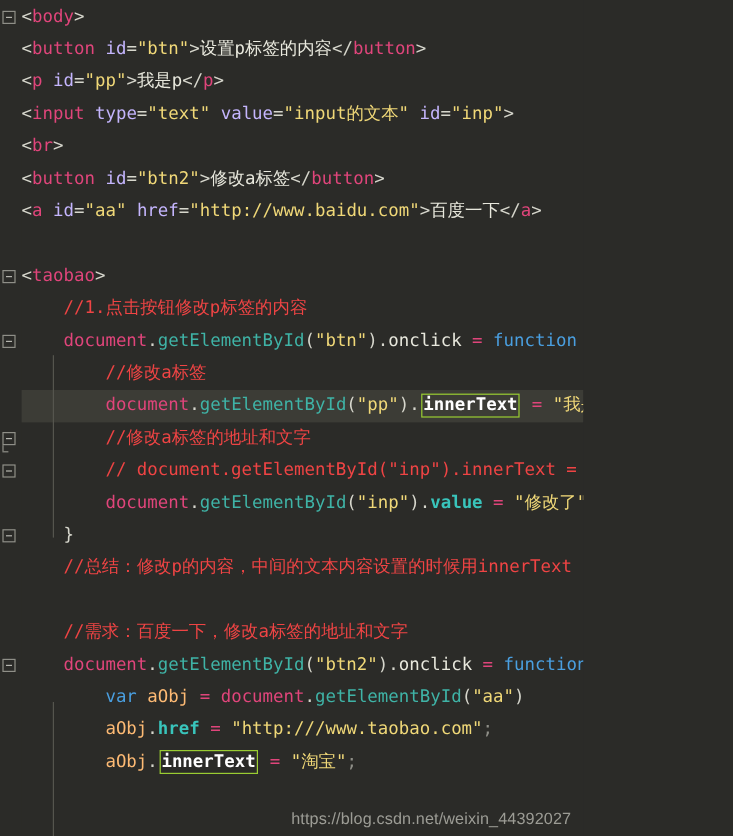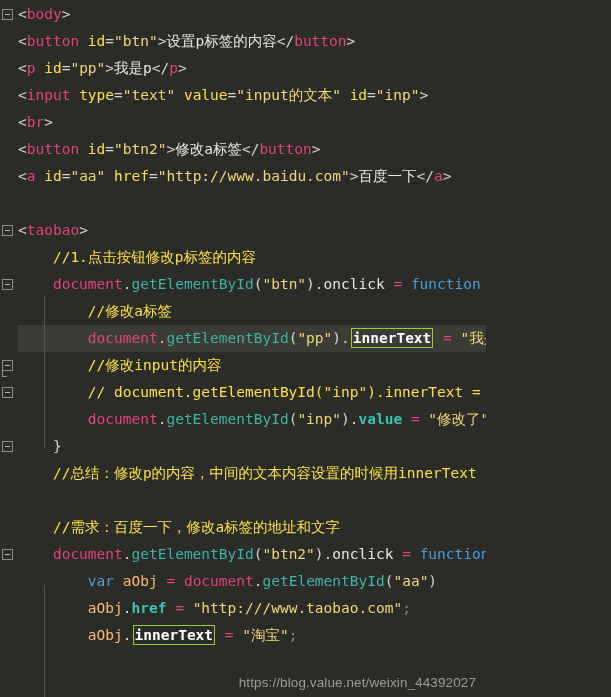--- a/index.html
+++ b/index.html
@@ -114,29 +114,29 @@
     line-height: 27px;
     font-size: 14.5px;
     white-space: pre;
     letter-spacing: 0px;
   }
   .line .ind { color: transparent; }
 
   
   .t-punct    { color: #d6d6cc; }
   .t-tag      { color: #e0457b; }
-  .t-attr     { color: #fde047; }
+  .t-attr     { color: #c4b5fd; }
   .t-str      { color: #f0d878; }
   .t-text     { color: #e8e8dd; }
   .t-obj      { color: #e0457b; }
   .t-method   { color: #3fb3a6; }
   .t-prop     { color: #e8e8dd; }
   .t-op       { color: #e0457b; }
   .t-kw       { color: #4a9fe0; }
-  .t-comment  { color: #fde047; }
+  .t-comment  { color: #ef4444; }
   .t-bold-cy  { color: #39c4bb; font-weight: bold; }
   .t-var      { color: #fdba74; }
   .t-semi     { color: #8f8f88; }
 
   .boxed {
     color: #ffffff;
     font-weight: bold;
     border: 1px solid #9acd32;
     padding: 1px 1px 1px 1px;
     margin: 0 1px;
@@ -177,31 +177,31 @@
       <div class="line" style="top: 82px; padding-left: 18px;"><span class="t-punct">&lt;</span><span class="t-tag">input</span><span class="t-punct"> </span><span class="t-attr">type</span><span class="t-punct">=</span><span class="t-str">"text"</span><span class="t-punct"> </span><span class="t-attr">value</span><span class="t-punct">=</span><span class="t-str">"input的文本"</span><span class="t-punct"> </span><span class="t-attr">id</span><span class="t-punct">=</span><span class="t-str">"inp"</span><span class="t-punct">&gt;</span></div>
       <div class="line" style="top: 109px; padding-left: 18px;"><span class="t-punct">&lt;</span><span class="t-tag">br</span><span class="t-punct">&gt;</span></div>
       <div class="line" style="top: 136px; padding-left: 18px;"><span class="t-punct">&lt;</span><span class="t-tag">button</span><span class="t-punct"> </span><span class="t-attr">id</span><span class="t-punct">=</span><span class="t-str">"btn2"</span><span class="t-punct">&gt;</span><span class="t-text">修改a标签</span><span class="t-punct">&lt;/</span><span class="t-tag">button</span><span class="t-punct">&gt;</span></div>
       <div class="line" style="top: 163px; padding-left: 18px;"><span class="t-punct">&lt;</span><span class="t-tag">a</span><span class="t-punct"> </span><span class="t-attr">id</span><span class="t-punct">=</span><span class="t-str">"aa"</span><span class="t-punct"> </span><span class="t-attr">href</span><span class="t-punct">=</span><span class="t-str">"http://www.baidu.com"</span><span class="t-punct">&gt;</span><span class="t-text">百度一下</span><span class="t-punct">&lt;/</span><span class="t-tag">a</span><span class="t-punct">&gt;</span></div>
       <div class="line" style="top: 190px; padding-left: 18px;"></div>
       <div class="line" style="top: 217px; padding-left: 18px;"><span class="t-punct">&lt;</span><span class="t-tag">taobao</span><span class="t-punct">&gt;</span></div>
       <div class="line" style="top: 244px; padding-left: 18px;"><span class="t-comment">    //1.点击按钮修改p标签的内容</span></div>
       <div class="line" style="top: 271px; padding-left: 18px;"><span class="ind">    </span><span class="t-obj">document</span><span class="t-punct">.</span><span class="t-method">getElementById</span><span class="t-punct">(</span><span class="t-str">"btn"</span><span class="t-punct">).</span><span class="t-prop">onclick</span><span class="t-punct"> </span><span class="t-op">=</span><span class="t-punct"> </span><span class="t-kw">function</span><span class="t-punct"> () {</span></div>
       <div class="line" style="top: 298px; padding-left: 18px;"><span class="t-comment">        //修改a标签</span></div>
       <div class="line" style="top: 325px; padding-left: 18px;"><span class="ind">        </span><span class="t-obj">document</span><span class="t-punct">.</span><span class="t-method">getElementById</span><span class="t-punct">(</span><span class="t-str">"pp"</span><span class="t-punct">).</span><span class="boxed">innerText</span><span class="t-punct"> </span><span class="t-op">=</span><span class="t-punct"> </span><span class="t-str">"我是修改后的p"</span><span class="t-semi">;</span></div>
-      <div class="line" style="top: 352px; padding-left: 18px;"><span class="t-comment">        //修改input的内容</span></div>
+      <div class="line" style="top: 352px; padding-left: 18px;"><span class="t-comment">        //修改a标签的地址和文字</span></div>
       <div class="line" style="top: 379px; padding-left: 18px;"><span class="t-comment">        // document.getElementById("inp").innerText = "修改了";//不生效</span></div>
       <div class="line" style="top: 406px; padding-left: 18px;"><span class="ind">        </span><span class="t-obj">document</span><span class="t-punct">.</span><span class="t-method">getElementById</span><span class="t-punct">(</span><span class="t-str">"inp"</span><span class="t-punct">).</span><span class="t-bold-cy">value</span><span class="t-punct"> </span><span class="t-op">=</span><span class="t-punct"> </span><span class="t-str">"修改了"</span><span class="t-semi">;</span></div>
       <div class="line" style="top: 433px; padding-left: 18px;"><span class="t-punct">    }</span></div>
       <div class="line" style="top: 460px; padding-left: 18px;"><span class="t-comment">    //总结：修改p的内容，中间的文本内容设置的时候用innerText</span></div>
       <div class="line" style="top: 487px; padding-left: 18px;"></div>
       <div class="line" style="top: 514px; padding-left: 18px;"><span class="t-comment">    //需求：百度一下，修改a标签的地址和文字</span></div>
       <div class="line" style="top: 541px; padding-left: 18px;"><span class="ind">    </span><span class="t-obj">document</span><span class="t-punct">.</span><span class="t-method">getElementById</span><span class="t-punct">(</span><span class="t-str">"btn2"</span><span class="t-punct">).</span><span class="t-prop">onclick</span><span class="t-punct"> </span><span class="t-op">=</span><span class="t-punct"> </span><span class="t-kw">function</span><span class="t-punct"> () {</span></div>
       <div class="line" style="top: 568px; padding-left: 18px;"><span class="ind">        </span><span class="t-kw">var</span><span class="t-punct"> </span><span class="t-var">aObj</span><span class="t-punct"> </span><span class="t-op">=</span><span class="t-punct"> </span><span class="t-obj">document</span><span class="t-punct">.</span><span class="t-method">getElementById</span><span class="t-punct">(</span><span class="t-str">"aa"</span><span class="t-punct">)</span></div>
       <div class="line" style="top: 595px; padding-left: 18px;"><span class="ind">        </span><span class="t-var">aObj</span><span class="t-punct">.</span><span class="t-bold-cy">href</span><span class="t-punct"> </span><span class="t-op">=</span><span class="t-punct"> </span><span class="t-str">"http:///www.taobao.com"</span><span class="t-semi">;</span></div>
       <div class="line" style="top: 622px; padding-left: 18px;"><span class="ind">        </span><span class="t-var">aObj</span><span class="t-punct">.</span><span class="boxed">innerText</span><span class="t-punct"> </span><span class="t-op">=</span><span class="t-punct"> </span><span class="t-str">"淘宝"</span><span class="t-semi">;</span></div>
     </div>
 
-  <div class="watermark">https://blog.value.net/weixin_44392027</div>
+  <div class="watermark">https://blog.csdn.net/weixin_44392027</div>
 
 <div class="line-highlight" style="top: 325px;"></div>
     <div class="indent-guide" style="left: 44px; top: 296px; height: 152px;"></div>
     <div class="indent-guide" style="left: 44px; top: 585px; height: 112px;"></div>
   </div>
 
 </body></html>

